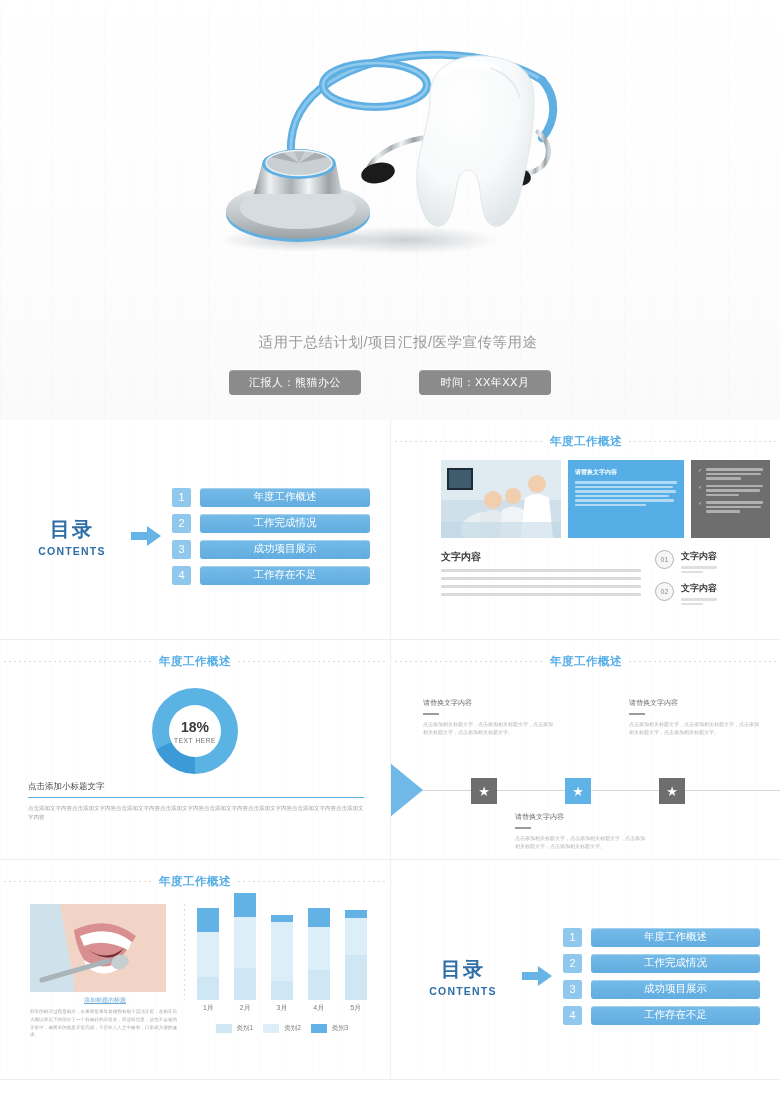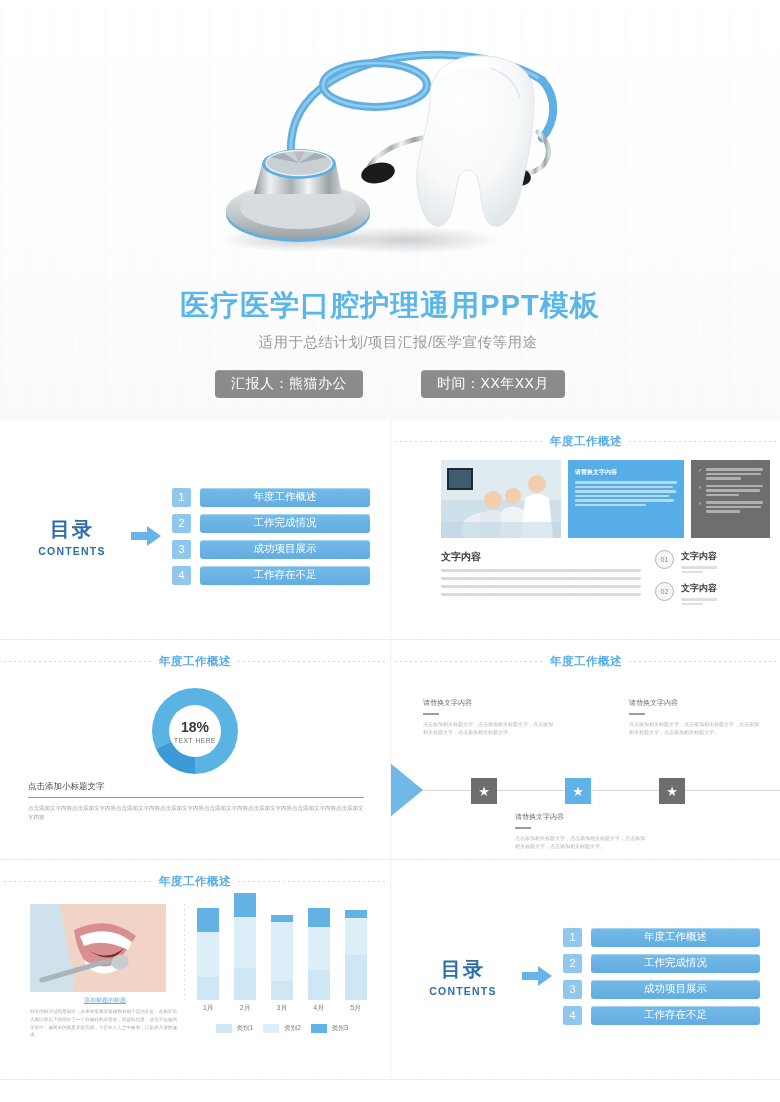--- a/index.html
+++ b/index.html
@@ -35,21 +35,21 @@
     position: absolute; top: 333px; left: 0; width: 780px;
     text-align: center;
     font-size: 14.5px; color: #9a9a9a; letter-spacing: .5px; padding-left: 16px;
   }
   .cover-badges {
     position: absolute; top: 370px; left: 0; width: 780px;
     display: flex; justify-content: center; gap: 58px;
   }
   .badge {
     background: #8b8b8b; color: #fff;
-    font-size: 14px; letter-spacing: .5px;
+    font-size: 11px; letter-spacing: .5px;
     padding: 5px 16px; border-radius: 4px;
     min-width: 132px; text-align: center;
     box-shadow: inset 0 1px 0 rgba(255,255,255,.18);
   }
 
   
   .grid { position: relative; }
   .row { display: flex; position: relative; }
   .row::after {
     content:''; position:absolute; left:0; right:0; bottom:0;
@@ -231,21 +231,20 @@
         <path d="M64 176 L 72 146 L 146 146 L 152 176 Z" fill="url(#chromeG)"></path>
         <ellipse cx="109" cy="146" rx="37" ry="15" fill="#5FAFE2"></ellipse>
         <ellipse cx="109" cy="145" rx="33" ry="12.5" fill="#c9d0d4"></ellipse>
         <path d="M109 145 L 80 139 L 92 134 Z" fill="#9aa2a7" opacity=".7"></path>
         <path d="M109 145 L 138 139 L 126 134 Z" fill="#9aa2a7" opacity=".7"></path>
         <path d="M109 145 L 104 133 L 115 133 Z" fill="#aeb6ba" opacity=".7"></path>
         <ellipse cx="109" cy="145" rx="33" ry="12.5" fill="none" stroke="#eef1f2" stroke-width="1.5"></ellipse>
       </svg>
     </div>
 
-    <div class="cover-title">医疗医学口腔护理通用PPT模板</div>
     <div class="cover-sub">适用于总结计划/项目汇报/医学宣传等用途</div>
     <div class="cover-badges">
       <div class="badge">汇报人：熊猫办公</div>
       <div class="badge">时间：XX年XX月</div>
     </div>
   </div>
 
   <div class="grid">
 
     <div class="row">

